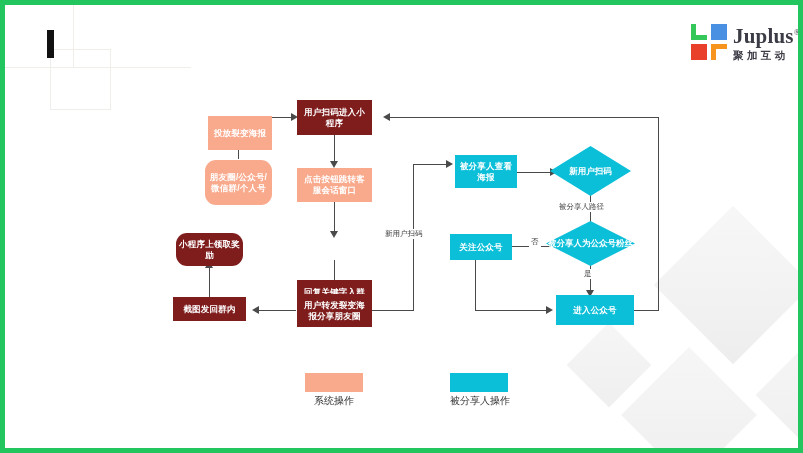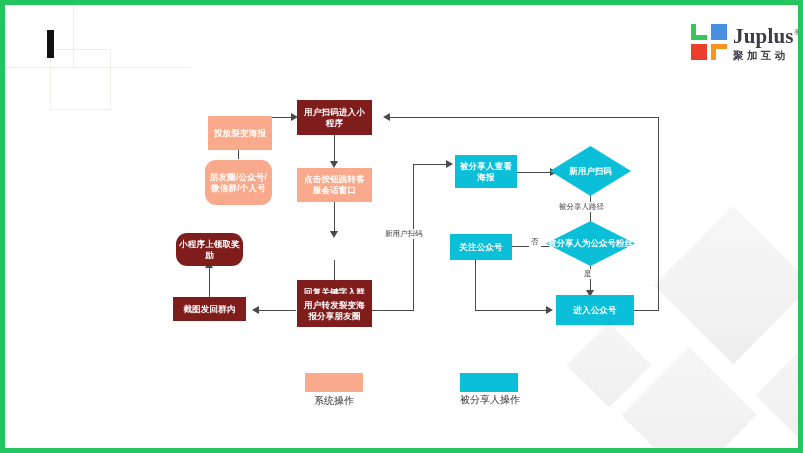--- a/index.html
+++ b/index.html
@@ -200,19 +200,19 @@
   <div class="diamond-wrap" style="left:541px;top:216px;width:89px;height:45px;">
     <div class="diamond-shape"></div>
     <div class="diamond-label">被分享人为公众号粉丝</div>
   </div>
 
   <div id="legend">
     <div class="lg-item" style="left:0px;top:0px;">
       <div class="lg-swatch" style="background:#f9a98c;"></div>
       <div class="lg-text">系统操作</div>
     </div>
-    <div class="lg-item" style="left:155px;top:0px;font-family:Liberation Mono, monospace;">
+    <div class="lg-item" style="left:145px;top:0px;">
       <div class="lg-swatch" style="background:#0cbfd9;"></div>
       <div class="lg-text">被分享人操作</div>
     </div>
   </div>
 
 </div>
 
 </body></html>

